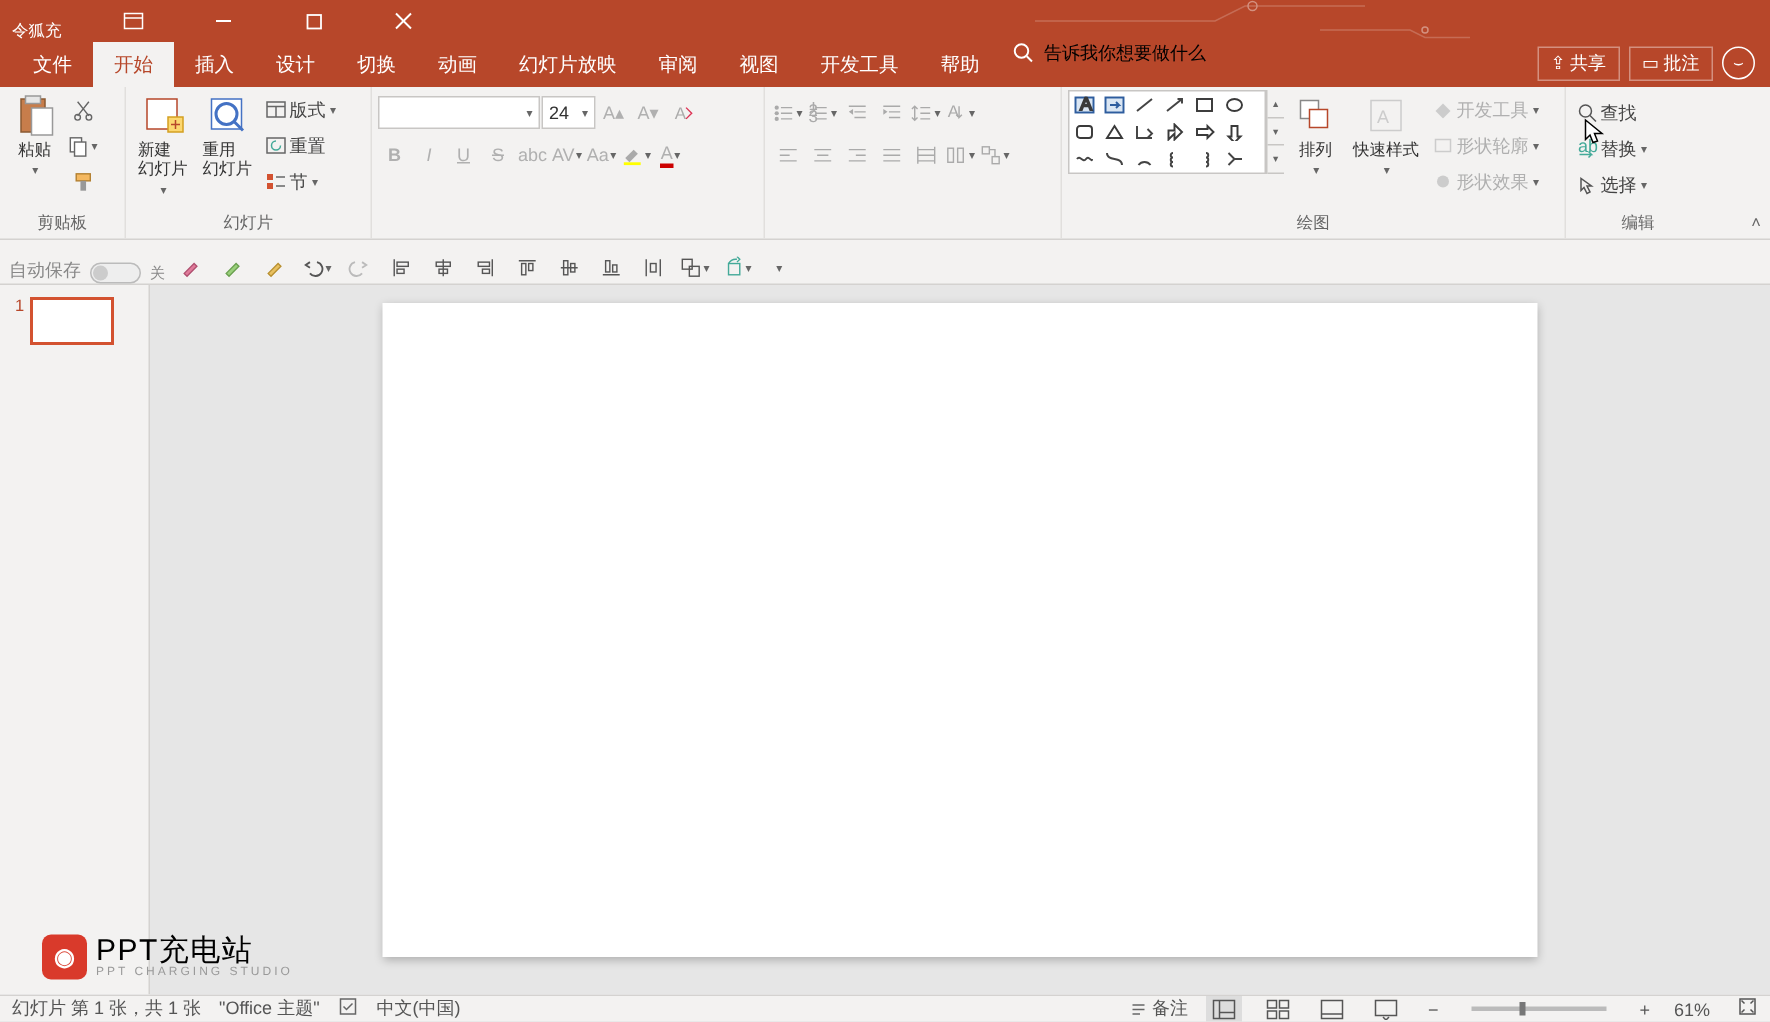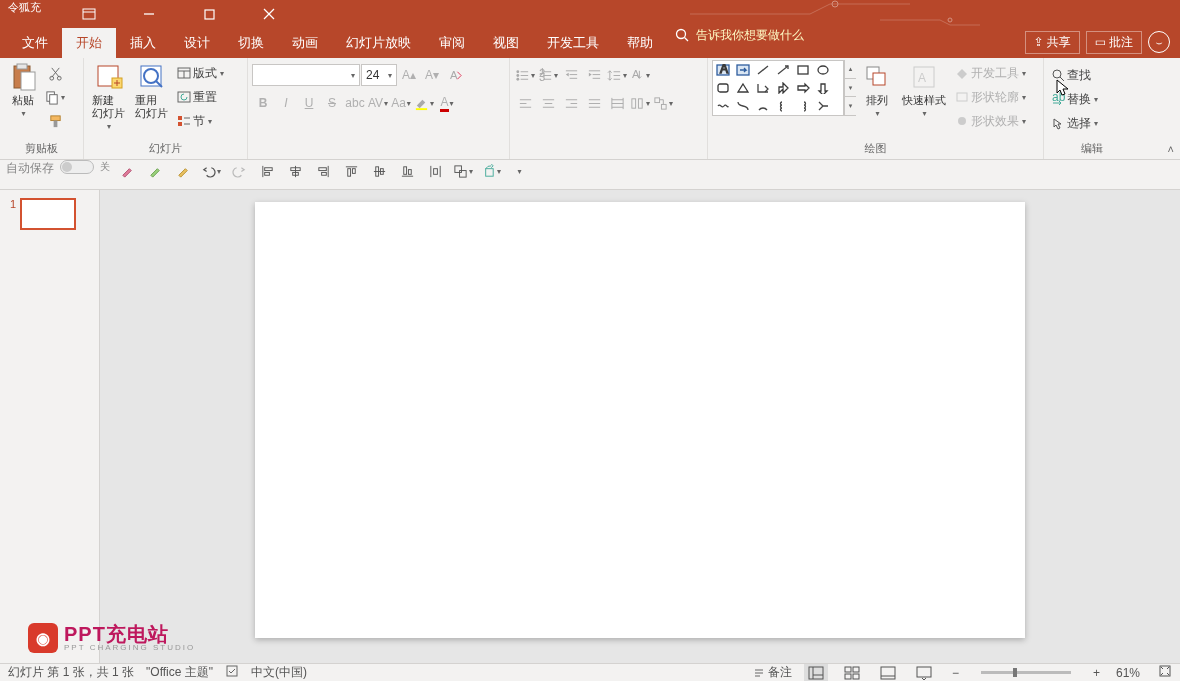--- a/index.html
+++ b/index.html
@@ -1,26 +1,26 @@
 <!DOCTYPE html>
 <html><head>
 <meta charset="utf-8">
 <style>
 *{box-sizing:border-box;margin:0;padding:0;font-family:"Microsoft YaHei","Segoe UI",sans-serif;font-size:12px;user-select:none}
 body{width:1180px;height:681px;background:#e6e6e6;display:flex;flex-direction:column;overflow:hidden}
 .titlebar{height:28px;background:#b7472a;display:flex;align-items:center;color:#fff;position:relative}
 .title-center{flex:1;text-align:center;font-size:12px}
-.title-right{display:flex;align-items:flex-start;gap:20px;padding-right:4px}
+.title-right{display:flex;align-items:flex-end;gap:20px;padding-right:4px}
 .title-acct{font-size:11px;padding:0 8px}
 .winbtn{width:40px;height:28px;display:flex;align-items:center;justify-content:center;color:#fff;font-size:12px}
 .deco{position:absolute;right:200px;top:0;height:28px;width:300px;opacity:.4}
 .tabbar{height:30px;background:#b7472a;display:flex;padding-left:8px;color:#fff}
 .tab{padding:6px 14px 6px;font-size:13px;cursor:pointer}
 .tab.active{background:#f3f2f1;color:#b7472a}
-.search-area{margin-left:8px;display:flex;align-items:center;color:#fef9c3;font-size:13px;padding-bottom:16px}
+.search-area{margin-left:8px;display:flex;align-items:center;color:#000000;font-size:13px;padding-bottom:16px}
 .tab-right{margin-left:auto;display:flex;align-items:center;padding-right:10px;padding-bottom:2px;gap:6px}
 .sharebtn{border:1px solid rgba(255,255,255,.4);padding:2px 8px;color:#fff;font-size:12px;display:flex;align-items:center;gap:3px}
 .smiley{width:22px;height:22px;border:1.3px solid #fff;border-radius:50%;display:flex;align-items:center;justify-content:center;font-size:11px}
 .ribbon{height:102px;background:#f3f2f1;border-bottom:1px solid #d4d2d0;display:flex;position:relative}
 .group{border-right:1px solid #e1dfdd;display:flex;flex-direction:column;padding:2px 4px 0}
 .group-body{flex:1;display:flex;align-items:flex-start;gap:2px}
 .group-label{text-align:center;font-size:11px;color:#666;padding:2px 0 3px;position:relative}
 .vbtn{display:flex;flex-direction:column;align-items:center;justify-content:flex-start;padding:2px 4px;gap:2px;min-width:38px}
 .vbtn .lbl{font-size:11px;color:#333;text-align:left;line-height:1.2}
 .icon32{width:30px;height:30px;display:flex;align-items:center;justify-content:center}
@@ -32,35 +32,35 @@
 .font-size-box{width:36px;color:#333}
 .btnrow{display:flex;gap:1px}
 .sq{width:22px;height:22px;display:flex;align-items:center;justify-content:center;color:#555}
 .sq svg{width:15px;height:15px}
 .shape-gal{width:132px;border:1px solid #c8c6c4;background:#fff;display:flex;flex-wrap:wrap;align-content:flex-start}
 .shape-cell{width:20px;height:18px;display:flex;align-items:center;justify-content:center}
 .shape-cell svg{width:14px;height:12px;stroke:#3a3a3a;fill:none;stroke-width:1.3}
 .gal-side{width:12px;display:flex;flex-direction:column;border-left:1px solid #c8c6c4}
 .gal-side div{flex:1;display:flex;align-items:center;justify-content:center;font-size:7px;color:#666;border-bottom:1px solid #c8c6c4}
 .collapse{position:absolute;right:6px;bottom:4px;font-size:11px;color:#666}
-.qat{height:30px;background:#f3f2f1;border-bottom:1px solid #d4d2d0;display:flex;align-items:flex-start;padding:0 6px;gap:6px}
+.qat{height:30px;background:#f3f2f1;border-bottom:1px solid #d4d2d0;display:flex;align-items:flex-end;padding:0 6px;gap:6px}
 .qat .sq{color:#666}
 .toggle{width:34px;height:14px;border:1px solid #bbb;border-radius:7px;position:relative;background:#eee}
 .toggle::after{content:"";position:absolute;left:1px;top:1px;width:10px;height:10px;background:#ccc;border-radius:50%}
 .workspace{flex:1;display:flex;background:#e6e6e6;overflow:hidden;position:relative}
 .thumbs{width:100px;background:#f3f2f1;border-right:1px solid #d4d2d0;padding:8px 10px}
 .thumb-wrap{display:flex;gap:4px}
 .thumb-num{font-size:11px;color:#b7472a}
 .thumb{width:56px;height:32px;background:#fff;border:2px solid #d35230}
 .canvas-area{flex:1;display:flex;align-items:flex-start;justify-content:center;padding-top:12px}
 .slide{width:770px;height:436px;background:#fff;box-shadow:0 2px 6px rgba(0,0,0,.25)}
 .watermark{position:absolute;left:28px;bottom:10px;display:flex;align-items:center;gap:6px}
 .wm-icon{width:30px;height:30px;background:#d93a2b;border-radius:6px;display:flex;align-items:center;justify-content:center;color:#fff;font-weight:bold;font-size:16px}
 .wm-txt{display:flex;flex-direction:column;line-height:1}
-.wm-main{color:#be185d;font-size:20px;font-weight:bold;letter-spacing:1px}
+.wm-main{color:#000000;font-size:20px;font-weight:normal;letter-spacing:1px}
 .wm-sub{color:#999;font-size:8px;letter-spacing:2px}
 .statusbar{height:18px;background:#f3f2f1;border-top:1px solid #d4d2d0;display:flex;align-items:center;padding:0 8px;font-size:11px;color:#555;gap:12px}
 .statusbar .spacer{flex:1}
 .viewbtn{width:24px;height:18px;display:flex;align-items:center;justify-content:center;border:1px solid transparent}
 .viewbtn.active{background:#ddd}
 .zoom-slider{width:90px;height:3px;background:#bbb;position:relative;margin:0 6px}
 .zoom-slider::after{content:"";position:absolute;left:32px;top:-3px;width:4px;height:9px;background:#777}
 .disabled{color:#b0b0b0}
 </style>
 </head>

